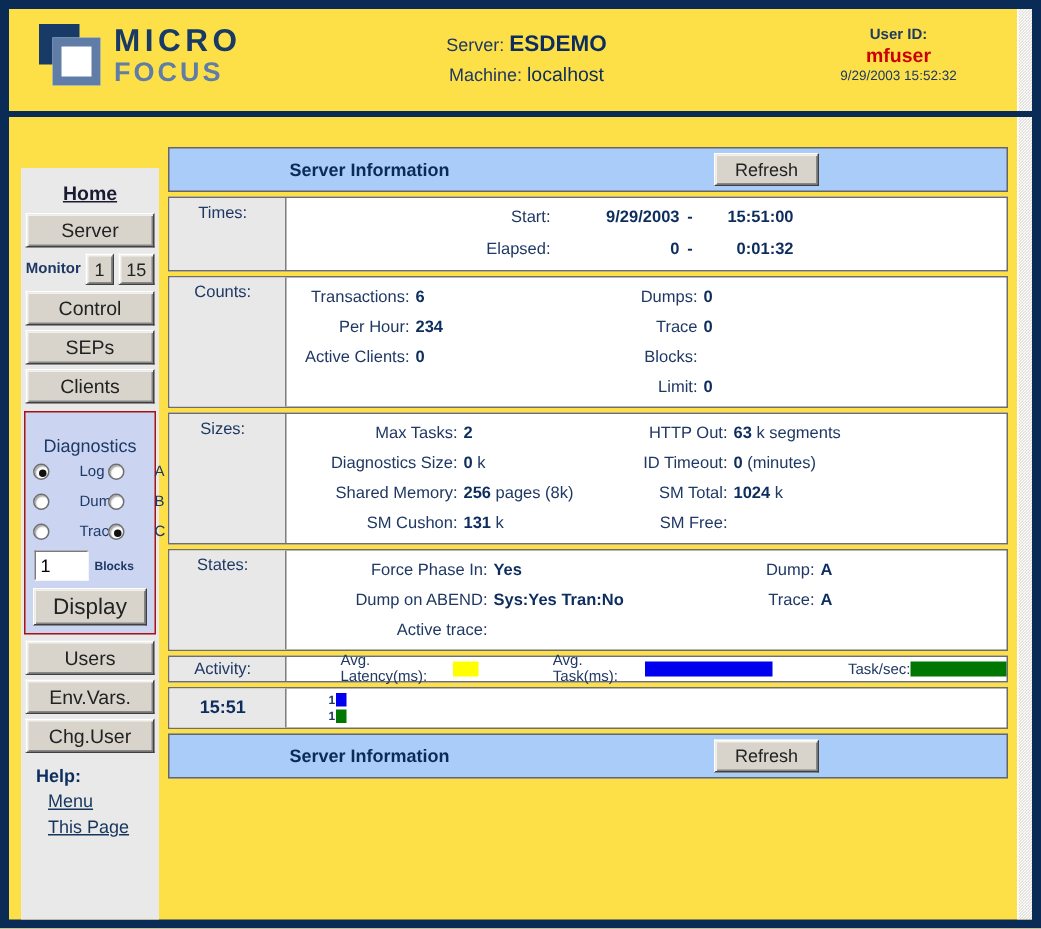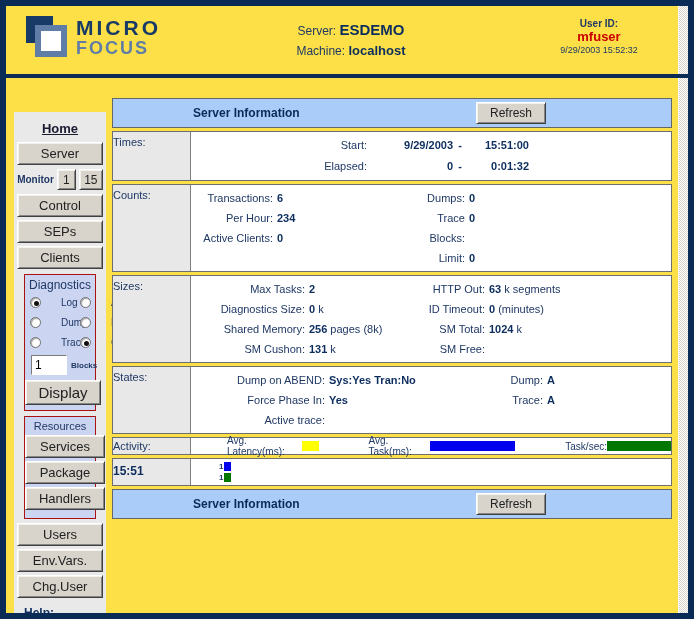--- a/index.html
+++ b/index.html
@@ -27,21 +27,21 @@
   .logo-sq-back { position:absolute; left:0; top:2px; width:27px; height:27px; background:#173A66; }
   .logo-sq-front { position:absolute; left:9px; top:11px; width:32px; height:32px;
                    border:6px solid #5F7DA6; background:#fff; }
   .logo-text { position:absolute; left:50px; top:4px; line-height:20px; }
   .logo-micro { font-size:21px; font-weight:bold; letter-spacing:3px; color:#173A66; }
   .logo-focus { font-size:18px; font-weight:bold; letter-spacing:2px; color:#5F7DA6; }
 
   .header-center { position:absolute; left:230px; width:230px; text-align:center;
                    color:#1F3864; font-size:12px; line-height:19px; }
   .hc-value-lg { font-weight:bold; font-size:15px; color:#0C2D5E;text-align:center; }
-  .hc-value { font-weight:bold; font-size:13px; color:#0C2D5E; }
+  .hc-value { font-weight:normal; font-size:13px; color:#0C2D5E; }
 
   .header-right { position:absolute; right:34px; top:12px; width:110px; text-align:center; }
   .uid-label { font-size:10px; font-weight:bold; color:#1F3864; }
   .uid-value { font-size:13px; font-weight:bold; color:#CC0000; line-height:16px; }
   .uid-time  { font-size:9px; color:#1F3864; }
 
   
   .body { position:absolute; top:72px; left:0; width:682px; height:535px; }
 
   
@@ -52,22 +52,22 @@
   .btn { display:block; background:#D8D4CC; color:#222; text-align:center;
          border:1px solid; border-color:#FFFFFF #404040 #404040 #FFFFFF;
          box-shadow: inset 1px 1px 0 #F2F1EC, inset -1px -1px 0 #868686;
          font-family:"Liberation Sans", sans-serif; cursor:pointer; }
   .sbtn { width:86px; height:23px; margin:3px auto; font-size:13px; line-height:20px; }
   .monitor-row { display:flex; align-items:center; justify-content:center; gap:3px; margin:4px 0; }
   .monitor-label { font-size:10px; font-weight:bold; color:#1F3864; }
   .mbtn { display:inline-block; height:21px; font-size:12px; line-height:18px; }
   .mbtn1 { width:19px; } .mbtn2 { width:24px; }
 
-  .redbox { width:72px; margin:5px auto 4px; background:#CBD5F2; border:1px solid #AA1111;
-            padding:3px 0 5px; }
+  .redbox { width:88px; margin:5px auto 4px; background:#CBD5F2; border:1px solid #AA1111;
+            padding:15px 0 5px; }
   .fieldtitle { text-align:center; font-size:12px; color:#1F3864; margin-bottom:5px; }
   .fieldtitle-sm { text-align:center; font-size:11px; color:#1F3864; margin-bottom:2px; }
   .radio-grid { display:grid; grid-template-columns:50px 32px; row-gap:9px; padding-left:5px; margin-bottom:7px; }
   .radio-item { display:flex; align-items:center; gap:20px; font-size:10px; color:#1F3864; }
   .radio { width:11px; height:11px; border-radius:50%; background:#fff;
            border:1px solid #6E6E6E; box-shadow:inset 1px 1px 1px rgba(0,0,0,.35);
            position:relative; cursor:pointer; flex:none; }
   .radio.checked::after { content:""; position:absolute; left:3px; top:3px; width:5px; height:5px;
                           border-radius:50%; background:#101010; }
   .blocks-row { display:flex; align-items:center; gap:4px; padding-left:6px; margin-bottom:5px; }
@@ -87,21 +87,21 @@
   
   .main { position:absolute; left:106px; top:20px; width:560px; }
   .bar { height:30px; background:#AACCF8; border:1px solid #666; display:flex; align-items:center;
          margin-bottom:3px; }
   .bar-title { margin-left:80px; font-size:12px; font-weight:bold; color:#0B2B57; }
   .refresh-btn { margin-left:auto; margin-right:125px; width:70px; height:22px;
                  font-size:12px; line-height:19px; }
 
   .block { display:flex; background:#fff; border:1px solid #6E6E6E; margin-bottom:3px; }
   .blabel { width:78px; flex:none; background:#E8E8E8; border-right:1px solid #808080;
-            font-size:11px; color:#1F3864; text-align:left; padding:4px 6px 0 0; }
+            font-size:11px; color:#1F3864; text-align:center; padding:4px 6px 0 0; }
   .bcontent { flex:1; padding:3px 0; }
 
   .tline { display:grid; grid-template-columns:176px 86px 14px 62px;
            font-size:11px; color:#1F3864; line-height:21px; }
   .tline .tl { text-align:right; }
   .tline .tv1 { text-align:right; font-weight:bold; color:#0C2D5E; }
   .tline .tdash { text-align:center; font-weight:bold; color:#0C2D5E; }
   .tline .tv2 { text-align:right; font-weight:bold; color:#0C2D5E; }
 
   .pairrow { display:flex; }
@@ -203,26 +203,20 @@
             <span>C</span>
           </div>
         </div>
         <div class="blocks-row">
           <input class="blocks-input" value="1" style="">
           <span class="blocks-label">Blocks</span>
         </div>
         <button class="btn display-btn">Display</button>
       </div>
 
-      <div class="redbox">
-        <div class="fieldtitle-sm">Resources</div>
-        <button class="btn res-btn">Services</button>
-        <button class="btn res-btn">Package</button>
-        <button class="btn res-btn">Handlers</button>
-      </div>
 
       <button class="btn sbtn">Users</button>
       <button class="btn sbtn">Env.Vars.</button>
       <button class="btn sbtn">Chg.User</button>
 
       <div class="help-block">
         <div class="help-label">Help:</div>
         <a class="help-link">Menu</a>
         <a class="help-link">This Page</a>
 
@@ -328,26 +322,26 @@
             </div>
           </div>
         </div>
       </div>
 
       <div class="block">
         <div class="blabel">States:</div>
         <div class="bcontent pairrow">
           <div class="pcol-l" style="width:55%">
             <div class="pair states-l">
+              <span class="pl">Force Phase In:</span>
+              <span class="pv-wrap"><span class="pv">Yes</span></span>
+            </div>
+            <div class="pair states-l">
               <span class="pl">Dump on ABEND:</span>
               <span class="pv-wrap"><span class="pv">Sys:Yes Tran:No</span></span>
-            </div>
-            <div class="pair states-l">
-              <span class="pl">Force Phase In:</span>
-              <span class="pv-wrap"><span class="pv">Yes</span></span>
             </div>
             <div class="pair states-l">
               <span class="pl">Active trace:</span>
               <span class="pv-wrap"><span class="pv"></span></span>
             </div>
           </div>
           <div class="pcol-r" style="width:45%">
             <div class="pair states-r">
               <span class="pl">Dump:</span>
               <span class="pv-wrap"><span class="pv">A</span></span>

